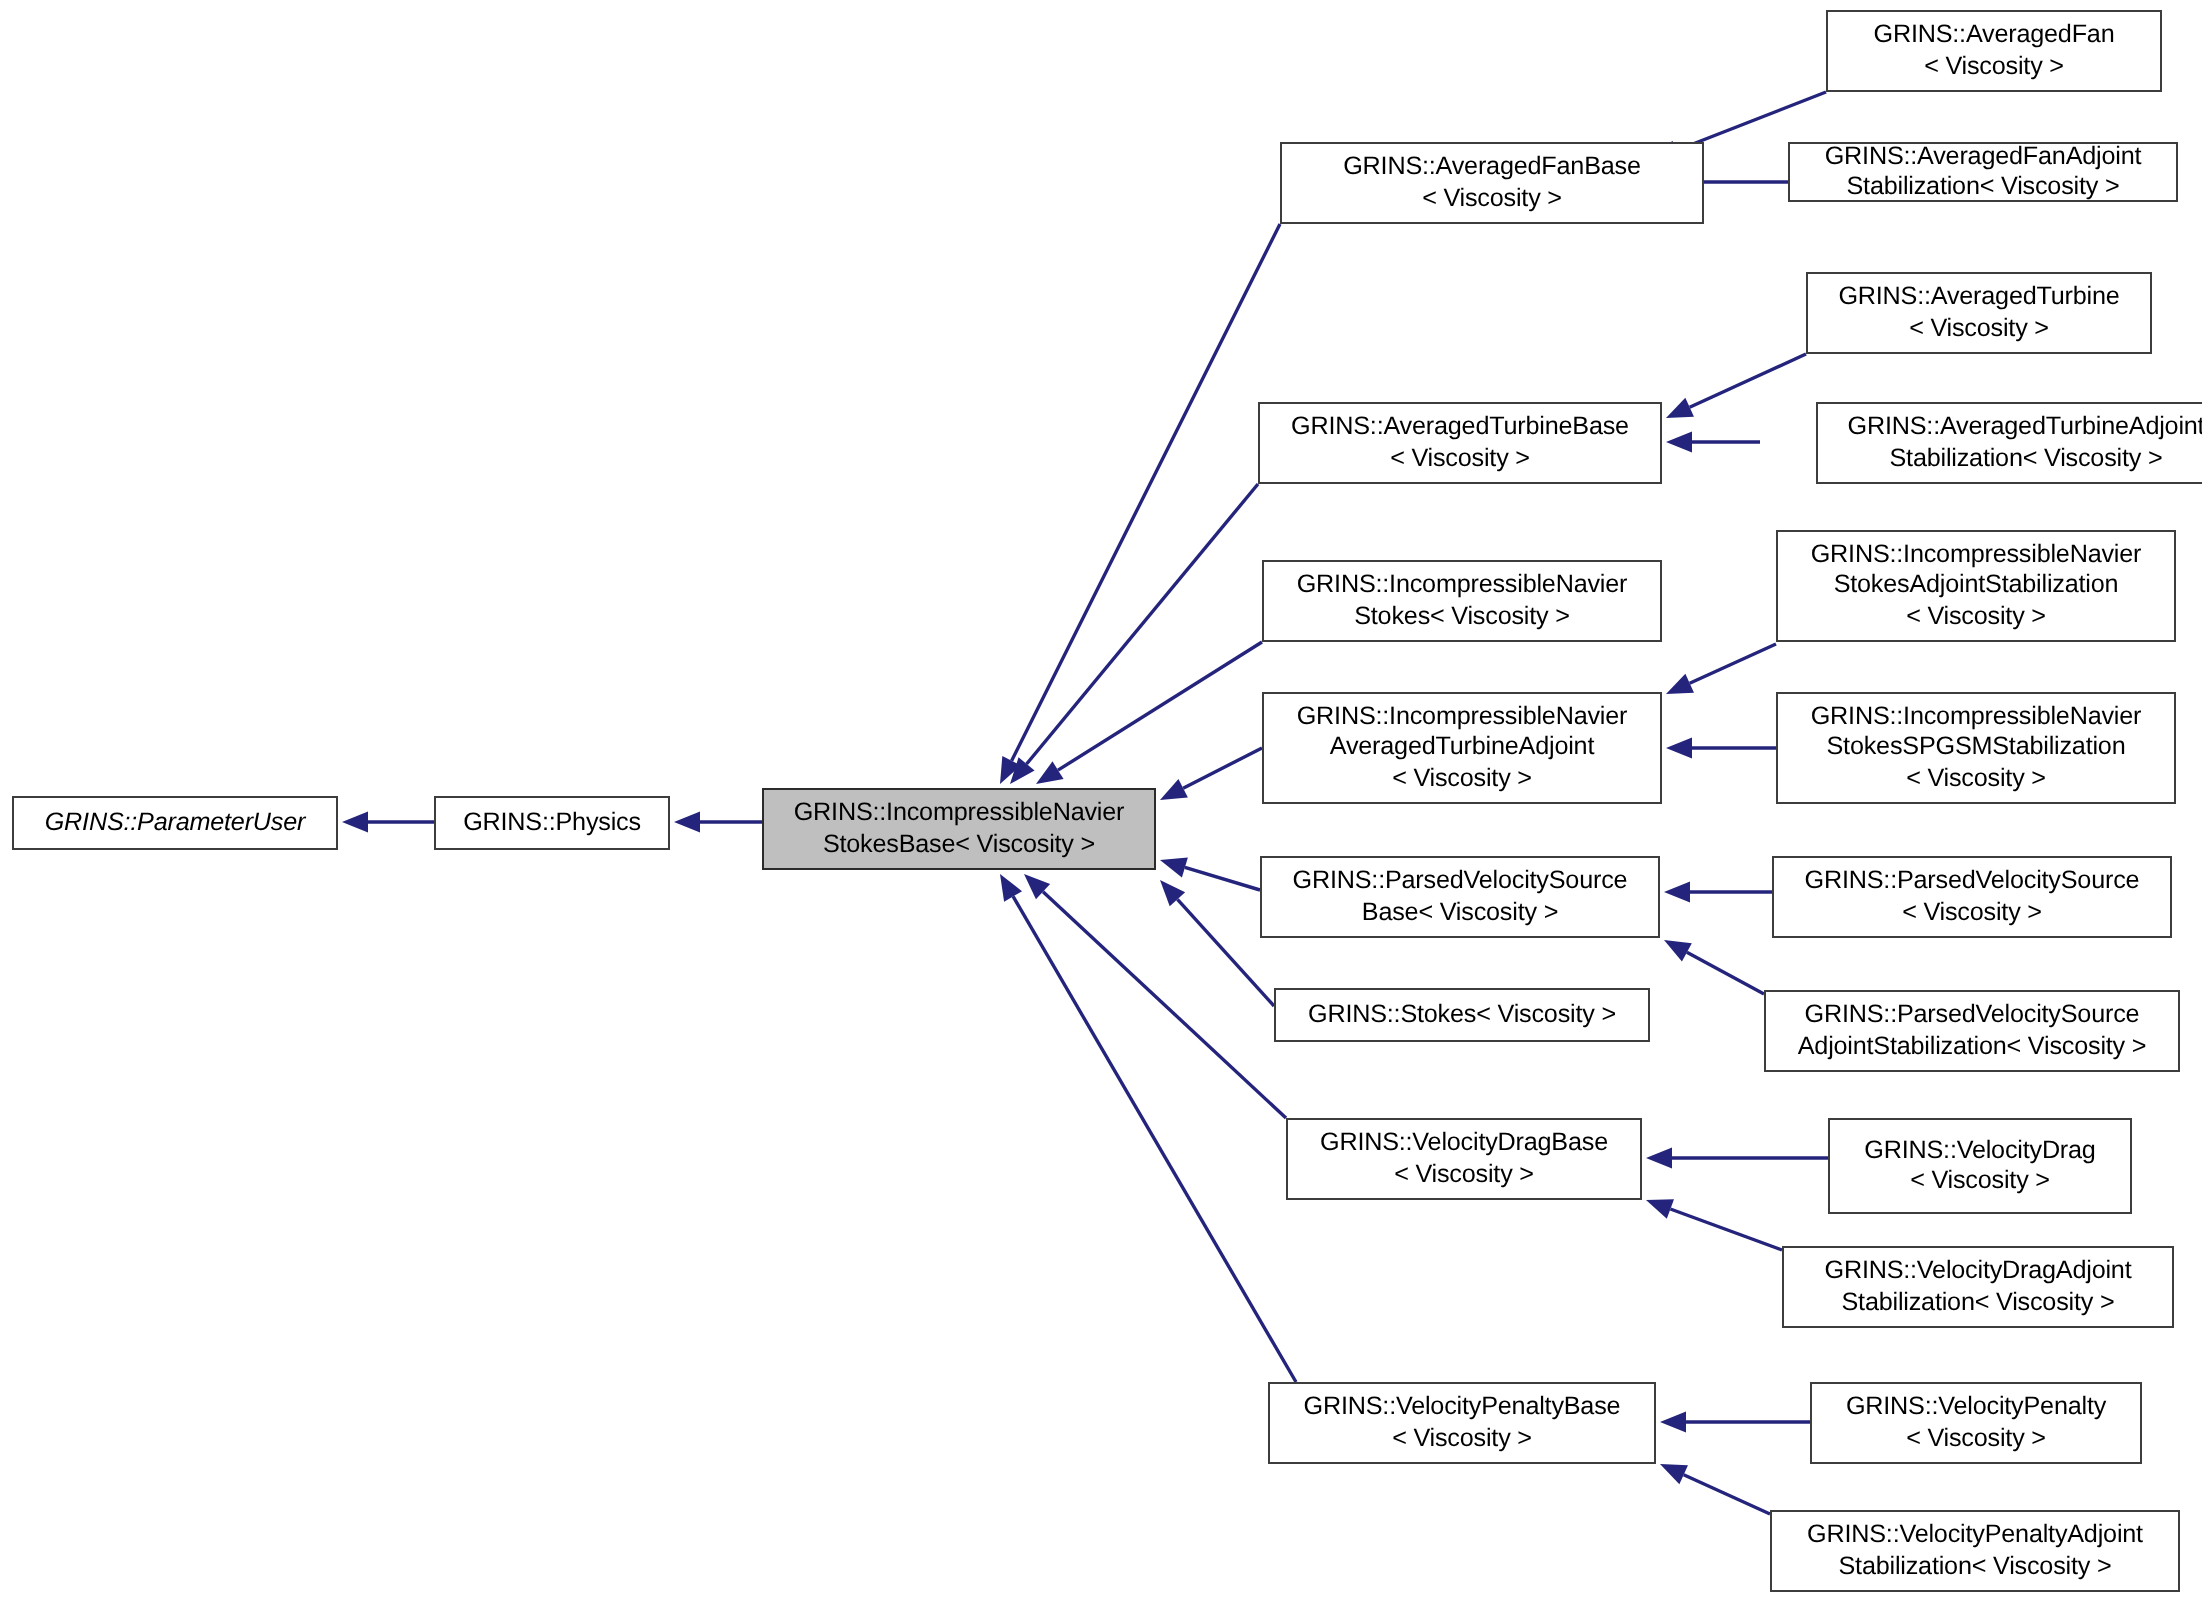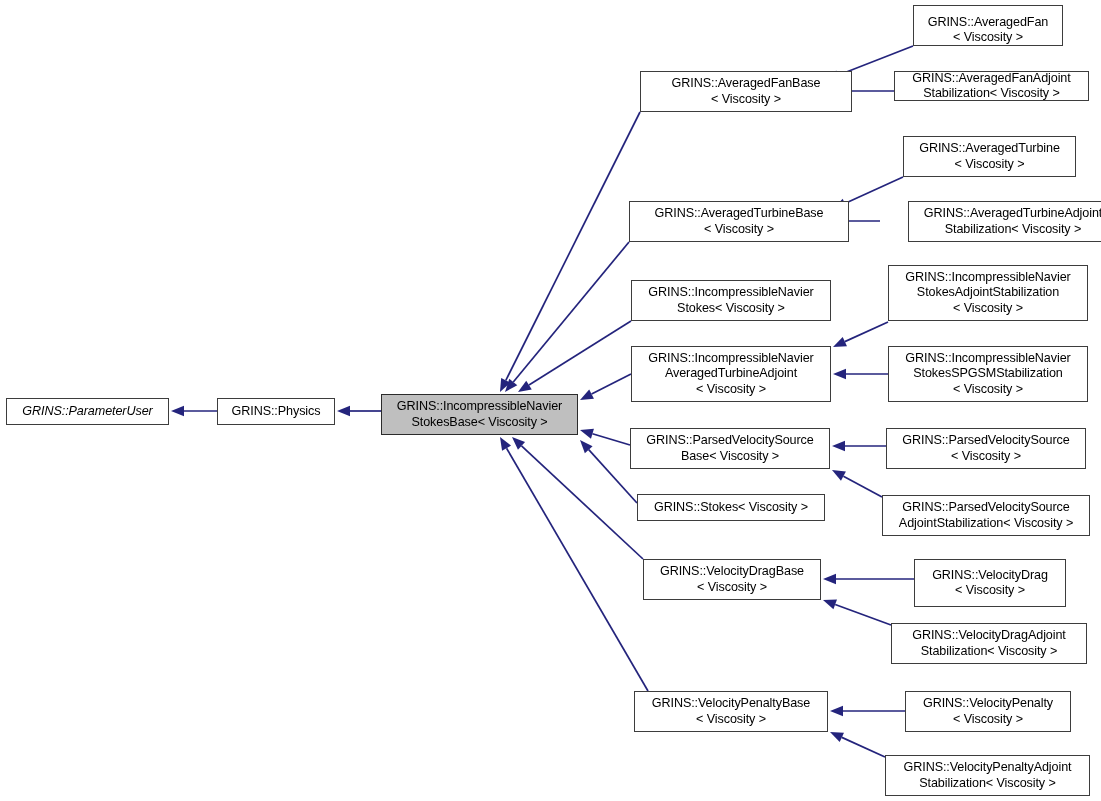--- a/index.html
+++ b/index.html
@@ -140,23 +140,23 @@
       </g>
       <g>
         <line x1="885" y1="757" x2="841.8347642070139" y2="737.3794382759154" stroke="#24247c" stroke-width="1.7"></line>
         <polygon points="830,732 843.98653951738,732.6455325931098 839.6829888966478,742.113343958721" fill="#24247c"></polygon>
       </g>
     </svg>
 <div class="node" style="left: 6px; top: 398px; width: 163px; height: 27px; font-style: italic;"><span class="ln">GRINS::ParameterUser</span></div>
     <div class="node" style="left: 217px; top: 398px; width: 118px; height: 27px;"><span class="ln">GRINS::Physics</span></div>
     <div class="node highlight" style="left: 381px; top: 394px; width: 197px; height: 41px;"><span class="ln">GRINS::IncompressibleNavier</span><span class="ln">StokesBase&lt; Viscosity &gt;</span></div>
     <div class="node" style="left: 640px; top: 71px; width: 212px; height: 41px;"><span class="ln">GRINS::AveragedFanBase</span><span class="ln">&lt; Viscosity &gt;</span></div>
-    <div class="node" style="left: 913px; top: 5px; width: 150px; height: 41px; justify-content: flex-end;"><span class="ln">GRINS::AveragedFan</span><span class="ln">&lt; Viscosity &gt;</span></div>
+    <div class="node" style="left: 913px; top: 5px; width: 168px; height: 41px;"><span class="ln">GRINS::AveragedFan</span><span class="ln">&lt; Viscosity &gt;</span></div>
     <div class="node" style="left: 894px; top: 71px; width: 195px; height: 30px;"><span class="ln">GRINS::AveragedFanAdjoint</span><span class="ln">Stabilization&lt; Viscosity &gt;</span></div>
-    <div class="node" style="left: 629px; top: 201px; width: 220px; height: 41px; align-items: center;"><span class="ln">GRINS::AveragedTurbineBase</span><span class="ln">&lt; Viscosity &gt;</span></div>
+    <div class="node" style="left: 629px; top: 201px; width: 202px; height: 41px; align-items: center;"><span class="ln">GRINS::AveragedTurbineBase</span><span class="ln">&lt; Viscosity &gt;</span></div>
     <div class="node" style="left: 903px; top: 136px; width: 173px; height: 41px; text-align: center;"><span class="ln">GRINS::AveragedTurbine</span><span class="ln">&lt; Viscosity &gt;</span></div>
     <div class="node" style="left: 880px; top: 201px; width: 210px; height: 41px; margin-left: 28px;"><span class="ln">GRINS::AveragedTurbineAdjoint</span><span class="ln">Stabilization&lt; Viscosity &gt;</span></div>
     <div class="node" style="left: 631px; top: 280px; width: 200px; height: 41px;"><span class="ln">GRINS::IncompressibleNavier</span><span class="ln">Stokes&lt; Viscosity &gt;</span></div>
     <div class="node" style="left: 888px; top: 265px; width: 200px; height: 56px;"><span class="ln">GRINS::IncompressibleNavier</span><span class="ln">StokesAdjointStabilization</span><span class="ln">&lt; Viscosity &gt;</span></div>
     <div class="node" style="left: 631px; top: 346px; width: 200px; height: 56px;"><span class="ln">GRINS::IncompressibleNavier</span><span class="ln">AveragedTurbineAdjoint</span><span class="ln">&lt; Viscosity &gt;</span></div>
     <div class="node" style="left: 888px; top: 346px; width: 200px; height: 56px;"><span class="ln">GRINS::IncompressibleNavier</span><span class="ln">StokesSPGSMStabilization</span><span class="ln">&lt; Viscosity &gt;</span></div>
     <div class="node" style="left: 630px; top: 428px; width: 200px; height: 41px;"><span class="ln">GRINS::ParsedVelocitySource</span><span class="ln">Base&lt; Viscosity &gt;</span></div>
     <div class="node" style="left: 886px; top: 428px; width: 200px; height: 41px;"><span class="ln">GRINS::ParsedVelocitySource</span><span class="ln">&lt; Viscosity &gt;</span></div>
     <div class="node" style="left: 637px; top: 494px; width: 188px; height: 27px;"><span class="ln">GRINS::Stokes&lt; Viscosity &gt;</span></div>
     <div class="node" style="left: 882px; top: 495px; width: 208px; height: 41px;"><span class="ln">GRINS::ParsedVelocitySource</span><span class="ln">AdjointStabilization&lt; Viscosity &gt;</span></div>

